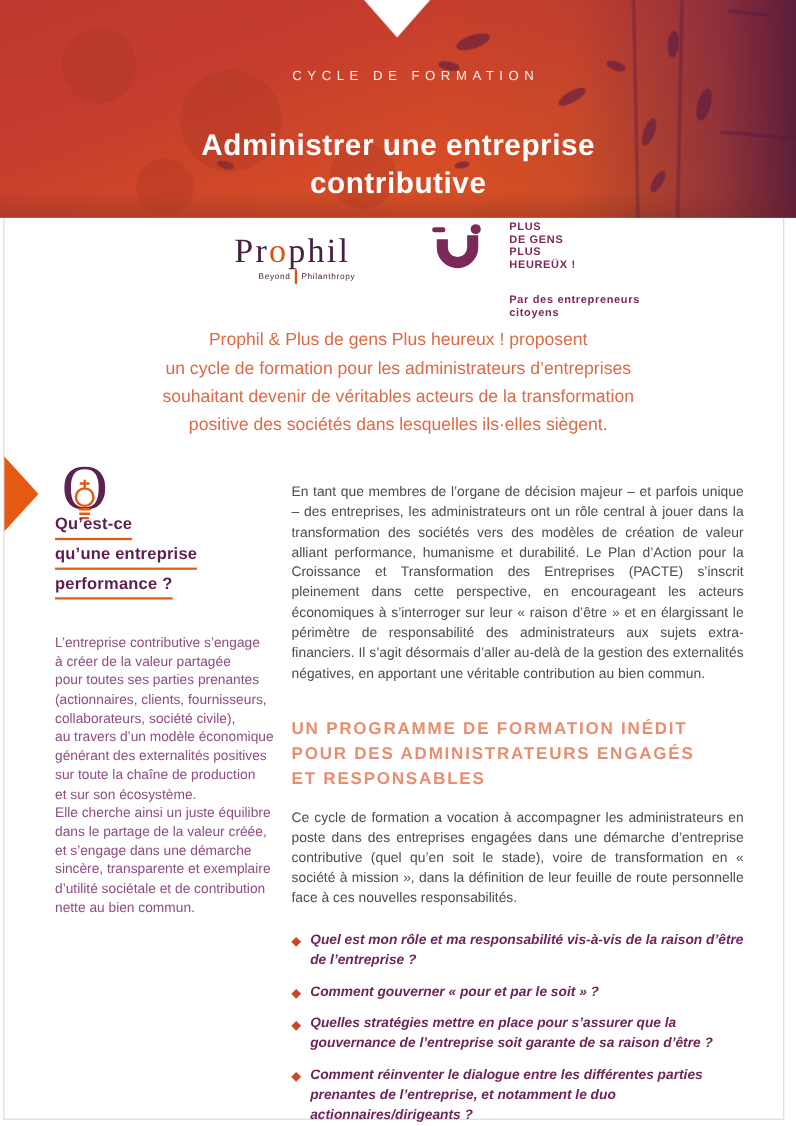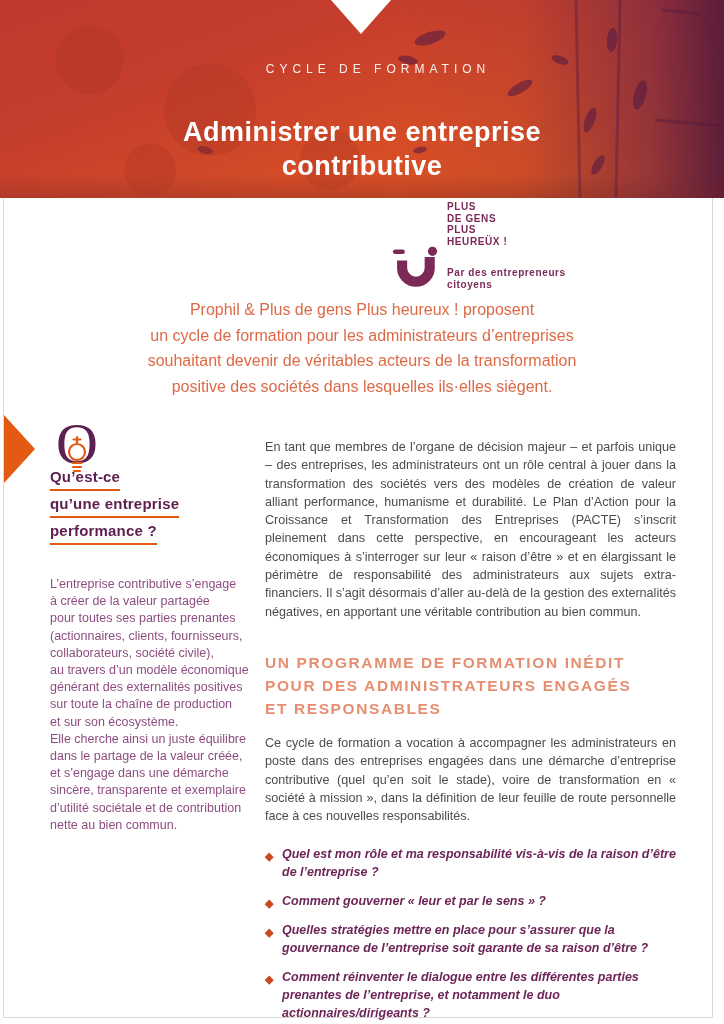--- a/index.html
+++ b/index.html
@@ -32,21 +32,21 @@
   .h-title{
     position:absolute;top:84px;left:0;width:100%;text-align:center;white-space:pre-line;
     color:#ffffff;font-size:27px;line-height:34px;font-weight:bold;letter-spacing:0.5px;z-index:4;margin-top:31px;
   }
   
   .prophil{position:absolute;top:212px;left:213px;width:130px;z-index:2;}
   .prophil .word{font-family:"Liberation Serif",serif;font-size:31px;letter-spacing:2px;color:#48203f;line-height:32px;}
   .prophil .word .o{color:#e0500f;}
   .prophil .tag{margin-top:1px;margin-left:22px;font-size:7.5px;color:#48203f;letter-spacing:0.6px;display:flex;align-items:center;gap:4px;}
   .prophil .bar{display:inline-block;width:2px;height:13px;background:#e0500f;}
-  .pdgph{position:absolute;top:201px;left:391px;z-index:2;display:flex;gap:8px;align-items:flex-end;}
+  .pdgph{position:absolute;top:201px;left:391px;z-index:2;display:flex;gap:24px;}
   .pdgph .txt div{font-size:10px;font-weight:bold;color:#7b2a57;letter-spacing:0.6px;line-height:11.5px;}
   .pdgph .tiny{margin-top:20px;font-size:5px;font-weight:normal;color:#7b2a57;line-height:6px;white-space:pre-line;letter-spacing:0;}
   
   .intro{
     position:absolute;top:297px;left:52px;width:620px;text-align:center;white-space:pre-line;
     color:#dc6a47;font-size:16px;line-height:25.5px;font-weight:500;z-index:2;
   }
   
   .side-arrow{
     position:absolute;left:4px;top:415px;width:0;height:0;z-index:2;
@@ -119,20 +119,28 @@
         <circle cx="330" cy="160" r="30"></circle>
         <circle cx="150" cy="170" r="26"></circle>
       </g>
     </svg>
     <div class="kicker">CYCLE DE FORMATION</div>
     <div class="h-title">Administrer une entreprise
 contributive</div>
   </div>
   <div class="notch"></div>
 
+  <div class="prophil">
+    <div class="word"><span>Pr</span><span class="o">o</span><span>phil</span></div>
+    <div class="tag">
+      <span>Beyond</span>
+      <span class="bar"></span>
+      <span>Philanthropy</span>
+    </div>
+  </div>
 
   <div class="pdgph">
     <svg width="48" height="46" viewBox="0 0 52 50">
       <rect x="2" y="6" width="13" height="5" rx="2.5" fill="#7b2a57"></rect>
       <circle cx="45" cy="8" r="5" fill="#7b2a57"></circle>
       <path d="M12,18 v8 a15,15 0 0 0 30,0 v-12" fill="none" stroke="#7b2a57" stroke-width="11" stroke-linecap="butt"></path>
     </svg>
     <div class="txt">
       <div>PLUS</div>
       <div>DE GENS</div>
@@ -192,21 +200,21 @@
 POUR DES ADMINISTRATEURS ENGAGÉS
 ET RESPONSABLES</div>
     <p class="body-p">Ce cycle de formation a vocation à accompagner les administrateurs en poste dans des entreprises engagées dans une démarche d’entreprise contributive (quel qu’en soit le stade), voire de transformation en « société à mission », dans la définition de leur feuille de route personnelle face à ces nouvelles responsabilités.</p>
     <ul class="q-list">
       <li>
         <span class="diamond">◆</span>
         <span>Quel est mon rôle et ma responsabilité vis-à-vis de la raison d’être de l’entreprise ?</span>
       </li>
       <li>
         <span class="diamond">◆</span>
-        <span>Comment gouverner « leur et par le sens » ?</span>
+        <span>Comment gouverner « pour et par le soit » ?</span>
       </li>
       <li>
         <span class="diamond">◆</span>
         <span>Quelles stratégies mettre en place pour s’assurer que la gouvernance de l’entreprise soit garante de sa raison d’être ?</span>
       </li>
       <li>
         <span class="diamond">◆</span>
         <span>Comment réinventer le dialogue entre les différentes parties prenantes de l’entreprise, et notamment le duo actionnaires/dirigeants ?</span>
       </li>
     </ul>

